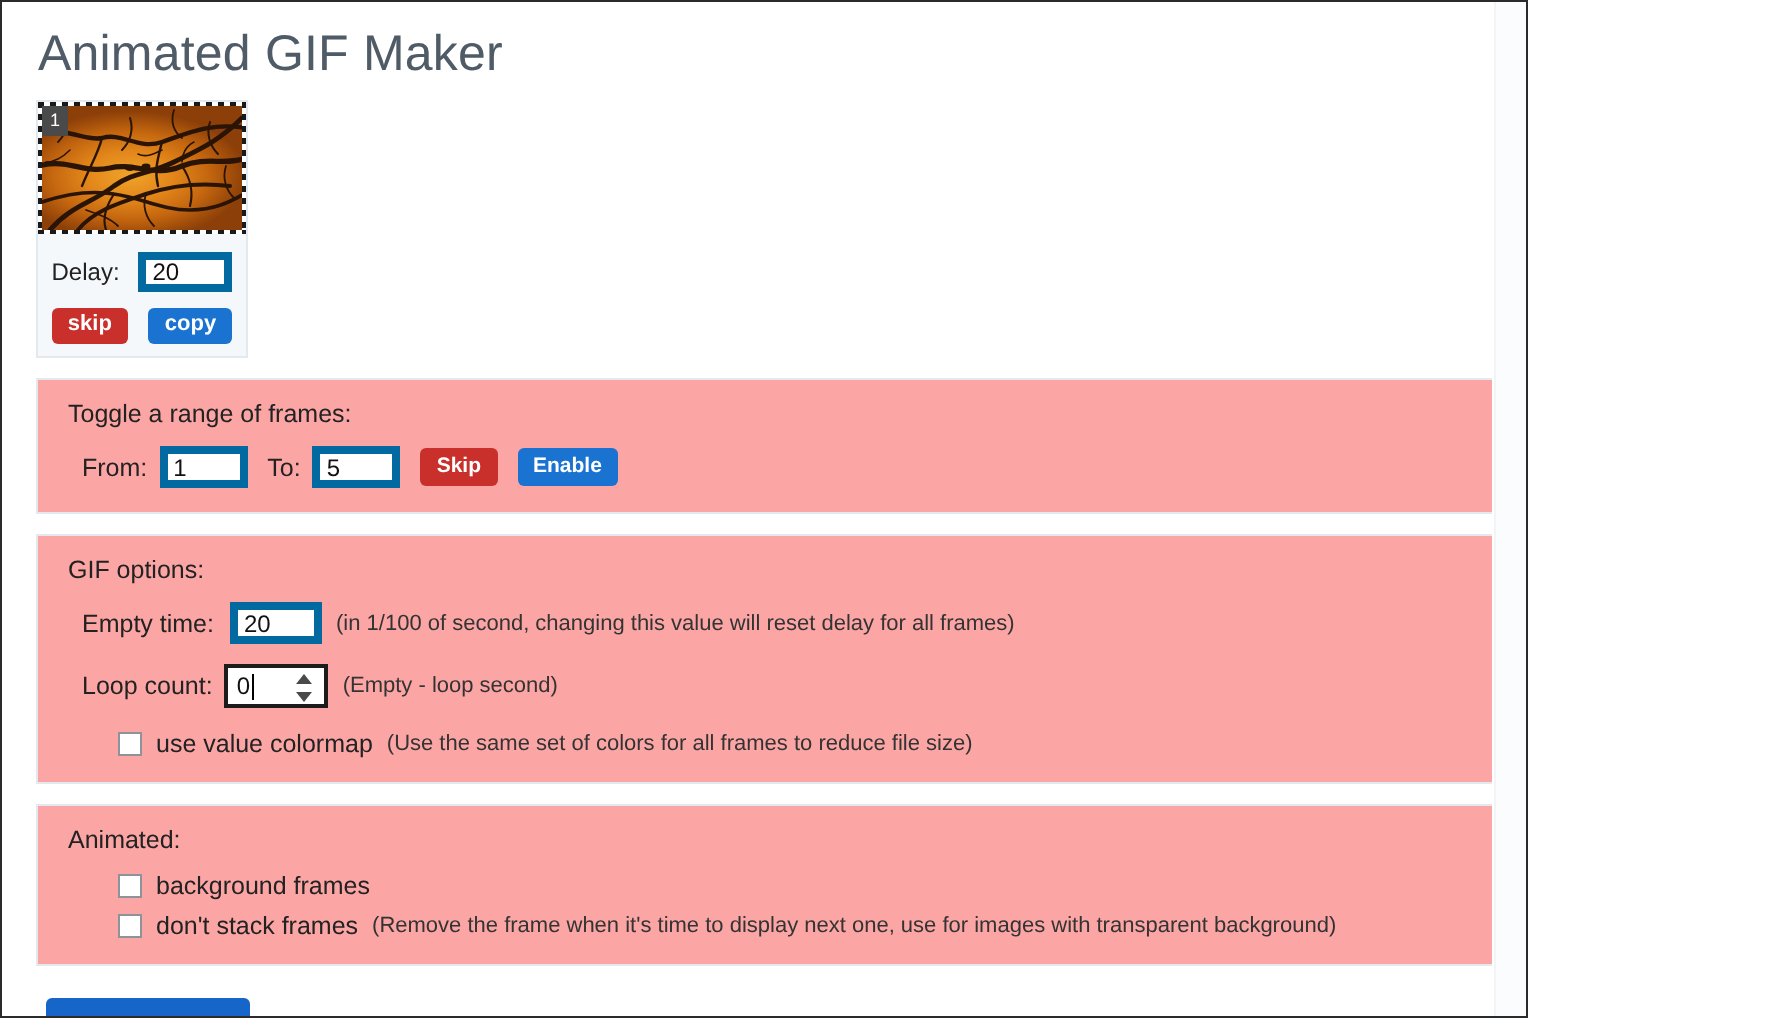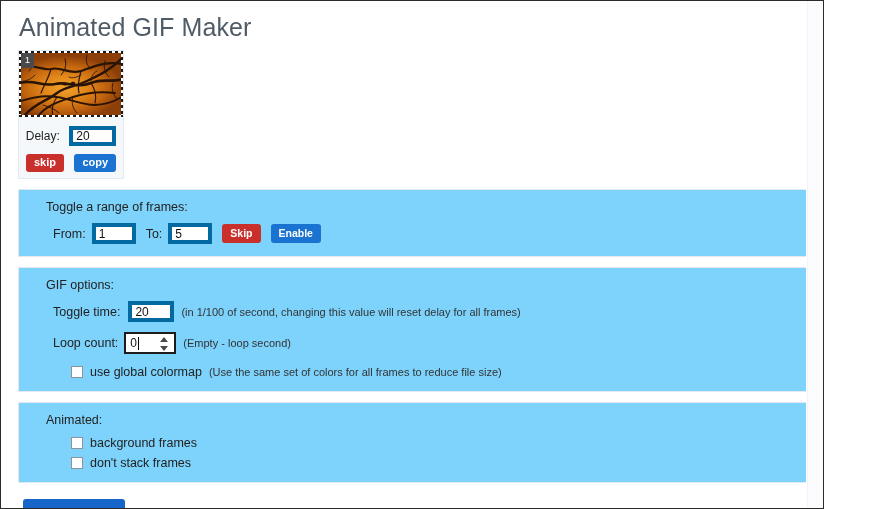--- a/index.html
+++ b/index.html
@@ -6,21 +6,21 @@
     margin: 0;
     padding: 0;
     background: #ffffff;
   }
   body {
     font-family: "Liberation Sans", sans-serif;
     -webkit-font-smoothing: antialiased;
   }
   .browser-frame {
     position: relative;
-    width: 824px;
+    width: 764px;
     height: 509px;
     box-sizing: border-box;
     border: 1px solid #2b2b2b;
     background: #ffffff;
     overflow: hidden;
   }
   .scroll-track {
     position: absolute;
     top: 0;
     right: 0;
@@ -143,25 +143,25 @@
     cursor: pointer;
     line-height: 1;
   }
   .btn-red { background: #c9302c; }
   .btn-blue { background: #1a73d0; }
   .mini-btn + .mini-btn { margin-left: 6px; }
 
   
   .panel {
     margin: 0 0 0 17px;
-    background: #7dd3fc;
+    background: #fca5a5;
     border: 1px solid #e3e9ee;
     box-sizing: border-box;
     width: 820px;
-    padding: 10px 0 12px 12px;
+    padding: 10px 0 12px 0;
   }
   .panel-gap { height: 10px; }
   .panel-title {
     font-size: 12.5px;
     color: #222222;
     padding: 0 0 0 15px;
     margin: 0 0 9px 0;
   }
   .panel-row {
     padding: 0 0 0 22px;
@@ -352,58 +352,59 @@
         <button class="act-btn btn-blue">Enable</button>
       </div>
     </div>
 
     <div class="panel-gap"></div>
 
     <div class="panel">
       <div class="panel-title">GIF options:</div>
 
       <div class="panel-row">
-        <span class="lbl">Toggle time:</span>
+        <span class="lbl">Empty time:</span>
         <input class="inp delaytime-inp" type="text" value="20" style="">
         <span class="hint">(in 1/100 of second, changing this value will reset delay for all frames)</span>
       </div>
 
       <div class="panel-row">
         <span class="lbl">Loop count:</span>
         <span class="spin-wrap">
           <span class="val">0</span>
           <span class="caret"></span>
           <span class="spinners">
             <i class="up"></i>
               <i class="down"></i>
           </span>
         </span>
         <span class="hint">(Empty - loop second)</span>
       </div>
 
       <div class="cb-row" style="margin-top:11px;">
         <span class="cb"></span>
-        <span class="cb-label">use global colormap</span>
+        <span class="cb-label">use value colormap</span>
         <span class="hint">(Use the same set of colors for all frames to reduce file size)</span>
       </div>
     </div>
 
     <div class="panel-gap"></div>
 
     <div class="panel">
       <div class="panel-title">Animated:</div>
 
       <div class="cb-row">
         <span class="cb"></span>
         <span class="cb-label">background frames</span>
       </div>
 
       <div class="cb-row">
         <span class="cb"></span>
         <span class="cb-label">don't stack frames</span>
+        <span class="hint">(Remove the frame when it's time to display next one, use for images with transparent background)</span>
       </div>
     </div>
 
     <div class="submit-wrap">
       <button class="submit-btn">Make a GIF!</button>
     </div>
 
   </div>
 </div>
 

